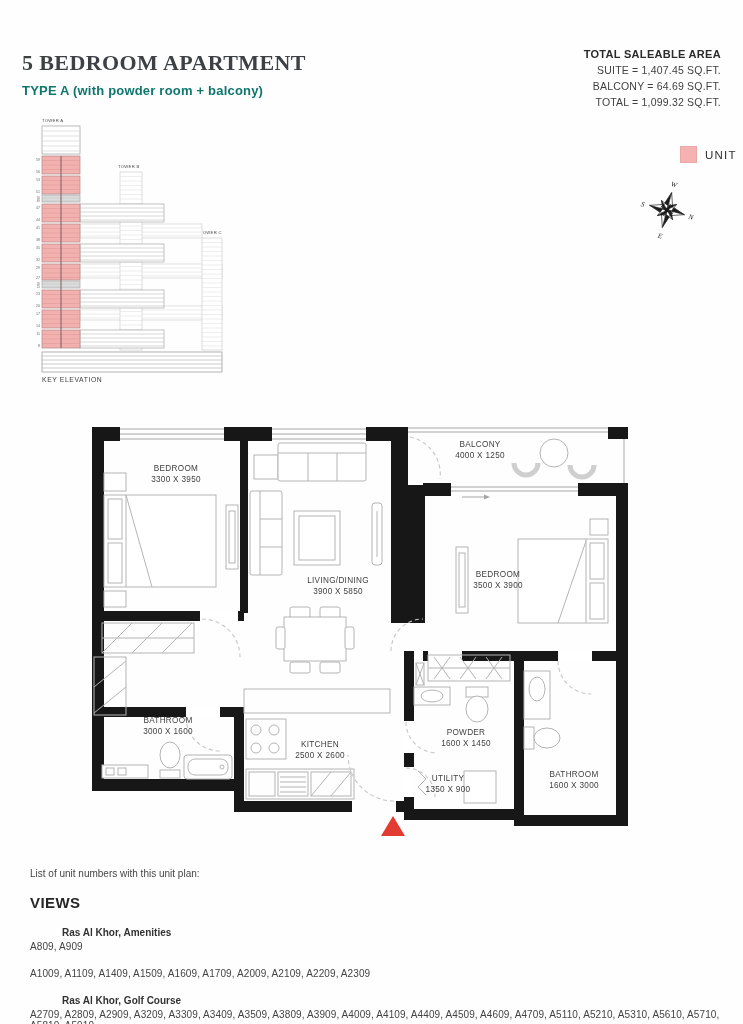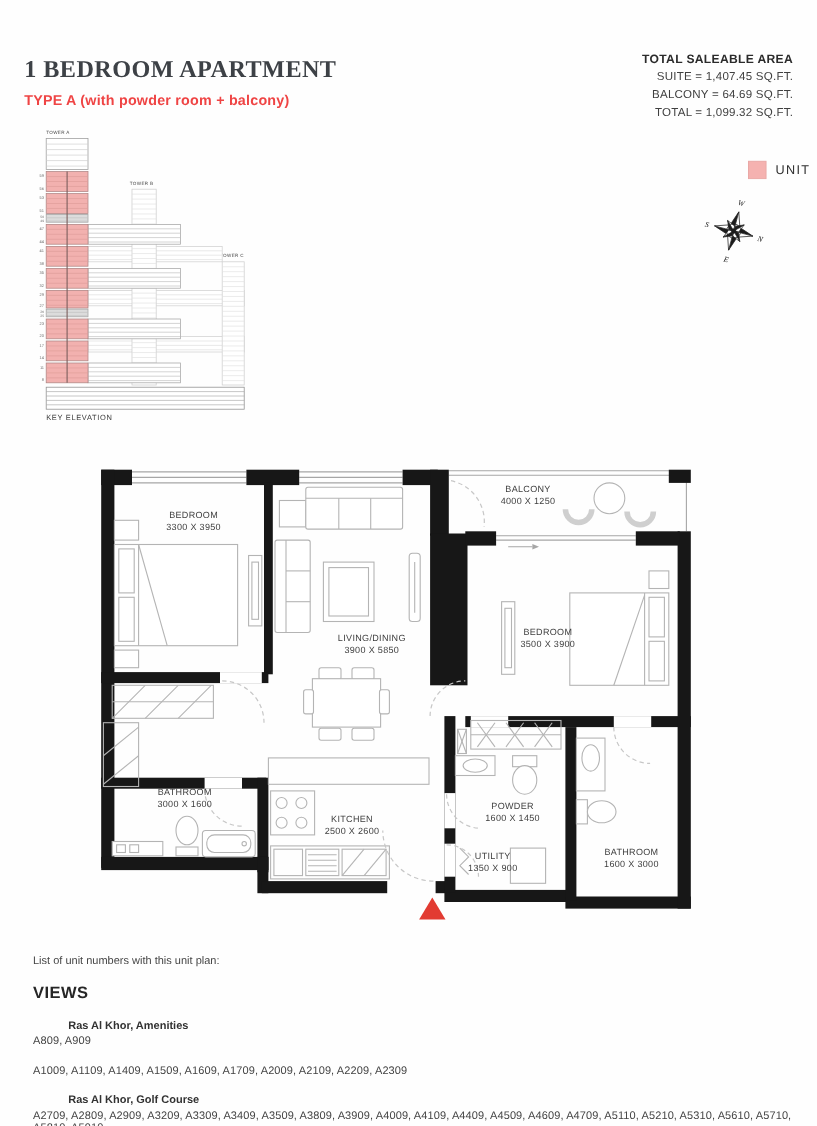--- a/index.html
+++ b/index.html
@@ -1,21 +1,21 @@
 <!DOCTYPE html>
 <html><head>
 <meta charset="utf-8">
 <style>
   html,body{margin:0;padding:0;background:#fff;}
   .page{position:relative;width:743px;height:1024px;background:#fefefe;overflow:hidden;
         font-family:"Liberation Sans",sans-serif;color:#3c3c3c;}
   .title-block{position:absolute;left:22px;top:50px;}
   .main-title{font-family:"Liberation Serif",serif;font-size:22px;font-weight:600;
               color:#3d4146;letter-spacing:.4px;}
-  .sub-title{font-size:13px;font-weight:bold;color:#ef4444;margin-top:7px;letter-spacing:.2px;}
+  .sub-title{font-size:13px;font-weight:bold;color:#0f766e;margin-top:7px;letter-spacing:.2px;}
   .area-block{position:absolute;right:22px;top:48px;text-align:right;}
   .area-heading{font-size:11px;font-weight:bold;color:#2b2b2b;letter-spacing:.3px;}
   .area-line{font-size:10.5px;color:#3f3f3f;margin-top:4px;letter-spacing:.2px;}
   .legend{position:absolute;left:641px;top:146px;display:flex;align-items:center;gap:8px;padding-left:39px;}
   .legend-label{font-size:11.5px;letter-spacing:1.2px;color:#2f2f2f;font-weight:500;}
   .compass{position:absolute;left:630px;top:168px;}
   .key-elev{position:absolute;left:14px;top:110px;}
   .plan{position:absolute;left:88px;top:421px;}
   .unit-list{position:absolute;left:30px;top:868px;width:700px;}
   .ul-intro{font-size:10px;color:#454545;}
@@ -35,21 +35,21 @@
   .fnum-s{font:3px "Liberation Sans",sans-serif;fill:#6e6e6e;text-anchor:end;}
   .ecap{font:6.8px "Liberation Sans",sans-serif;fill:#3a3a3a;letter-spacing:.6px;}
   .cletter{font:italic 7px "Liberation Serif",serif;fill:#1c1c1c;text-anchor:middle;}
 </style>
 </head>
 <body>
 
 <div class="page">
 
   <div class="title-block">
-    <div class="main-title">1 BEDROOM APARTMENT</div>
+    <div class="main-title">5 BEDROOM APARTMENT</div>
     <div class="sub-title">TYPE A (with powder room + balcony)</div>
   </div>
 
   <div class="area-block">
     <div class="area-heading">TOTAL SALEABLE AREA</div>
     <div class="area-line">SUITE = 1,407.45 SQ.FT.</div>
     <div class="area-line">BALCONY = 64.69 SQ.FT.</div>
     <div class="area-line">TOTAL = 1,099.32 SQ.FT.</div>
   </div>
 

